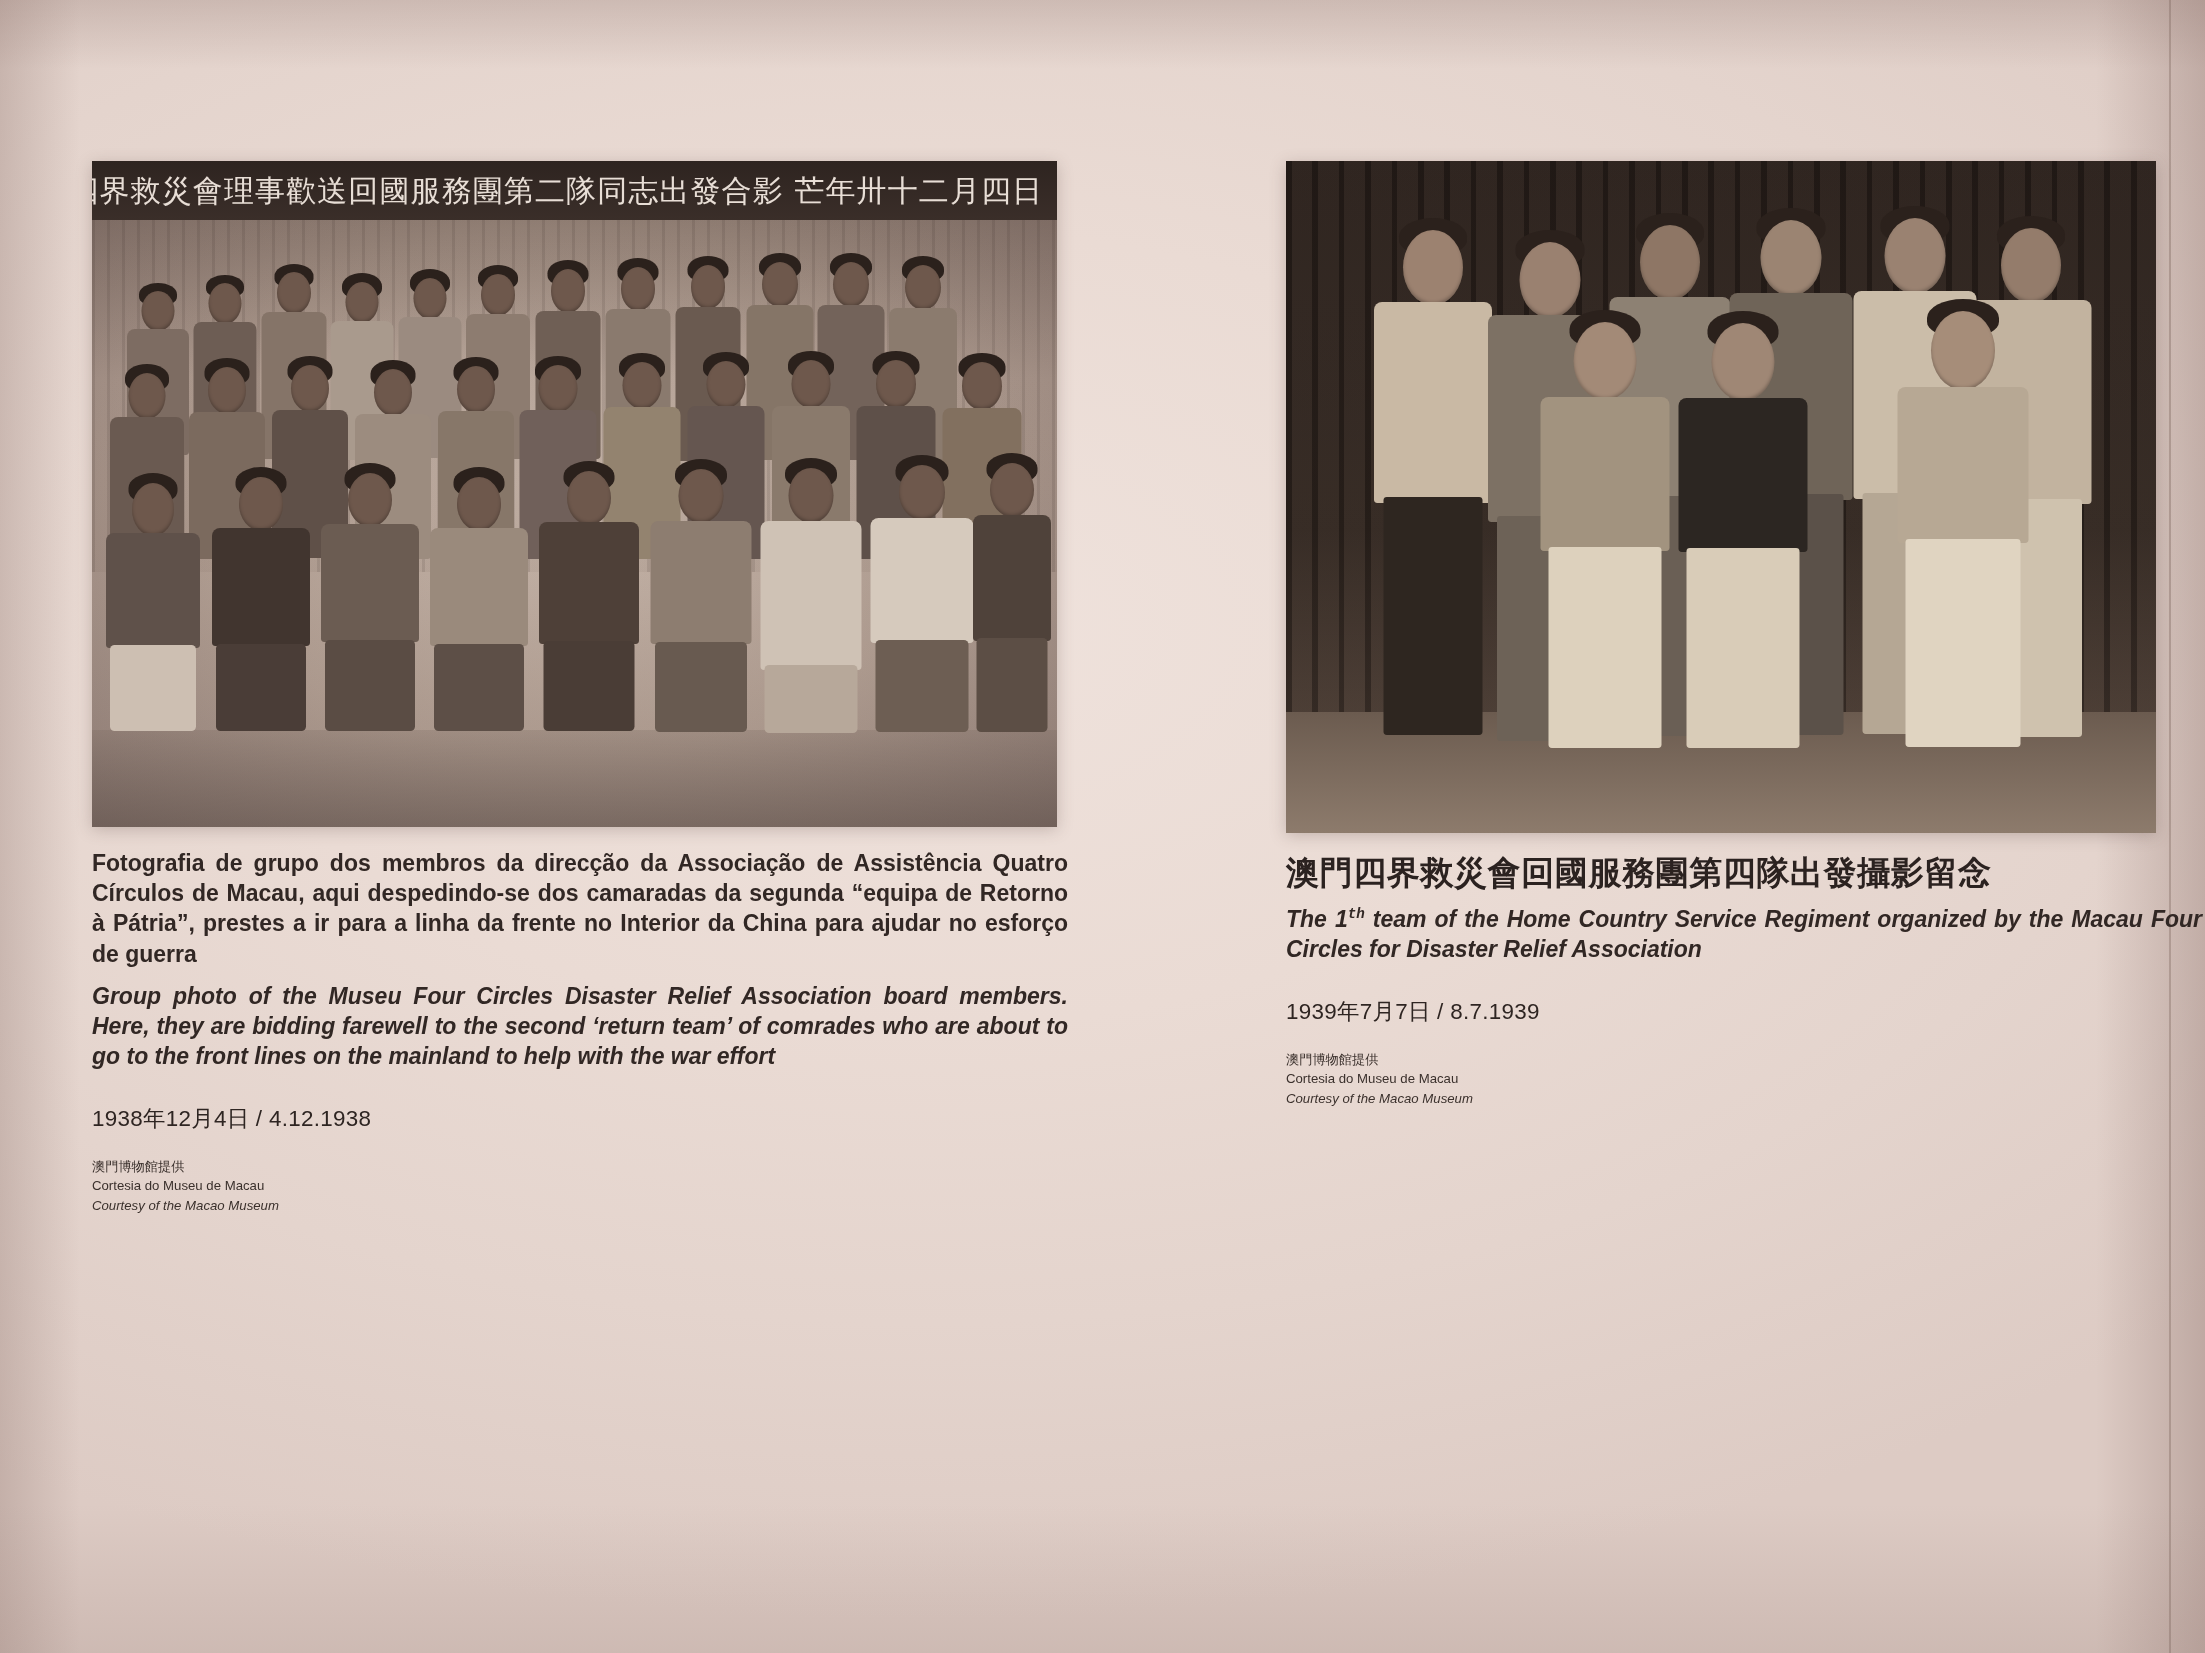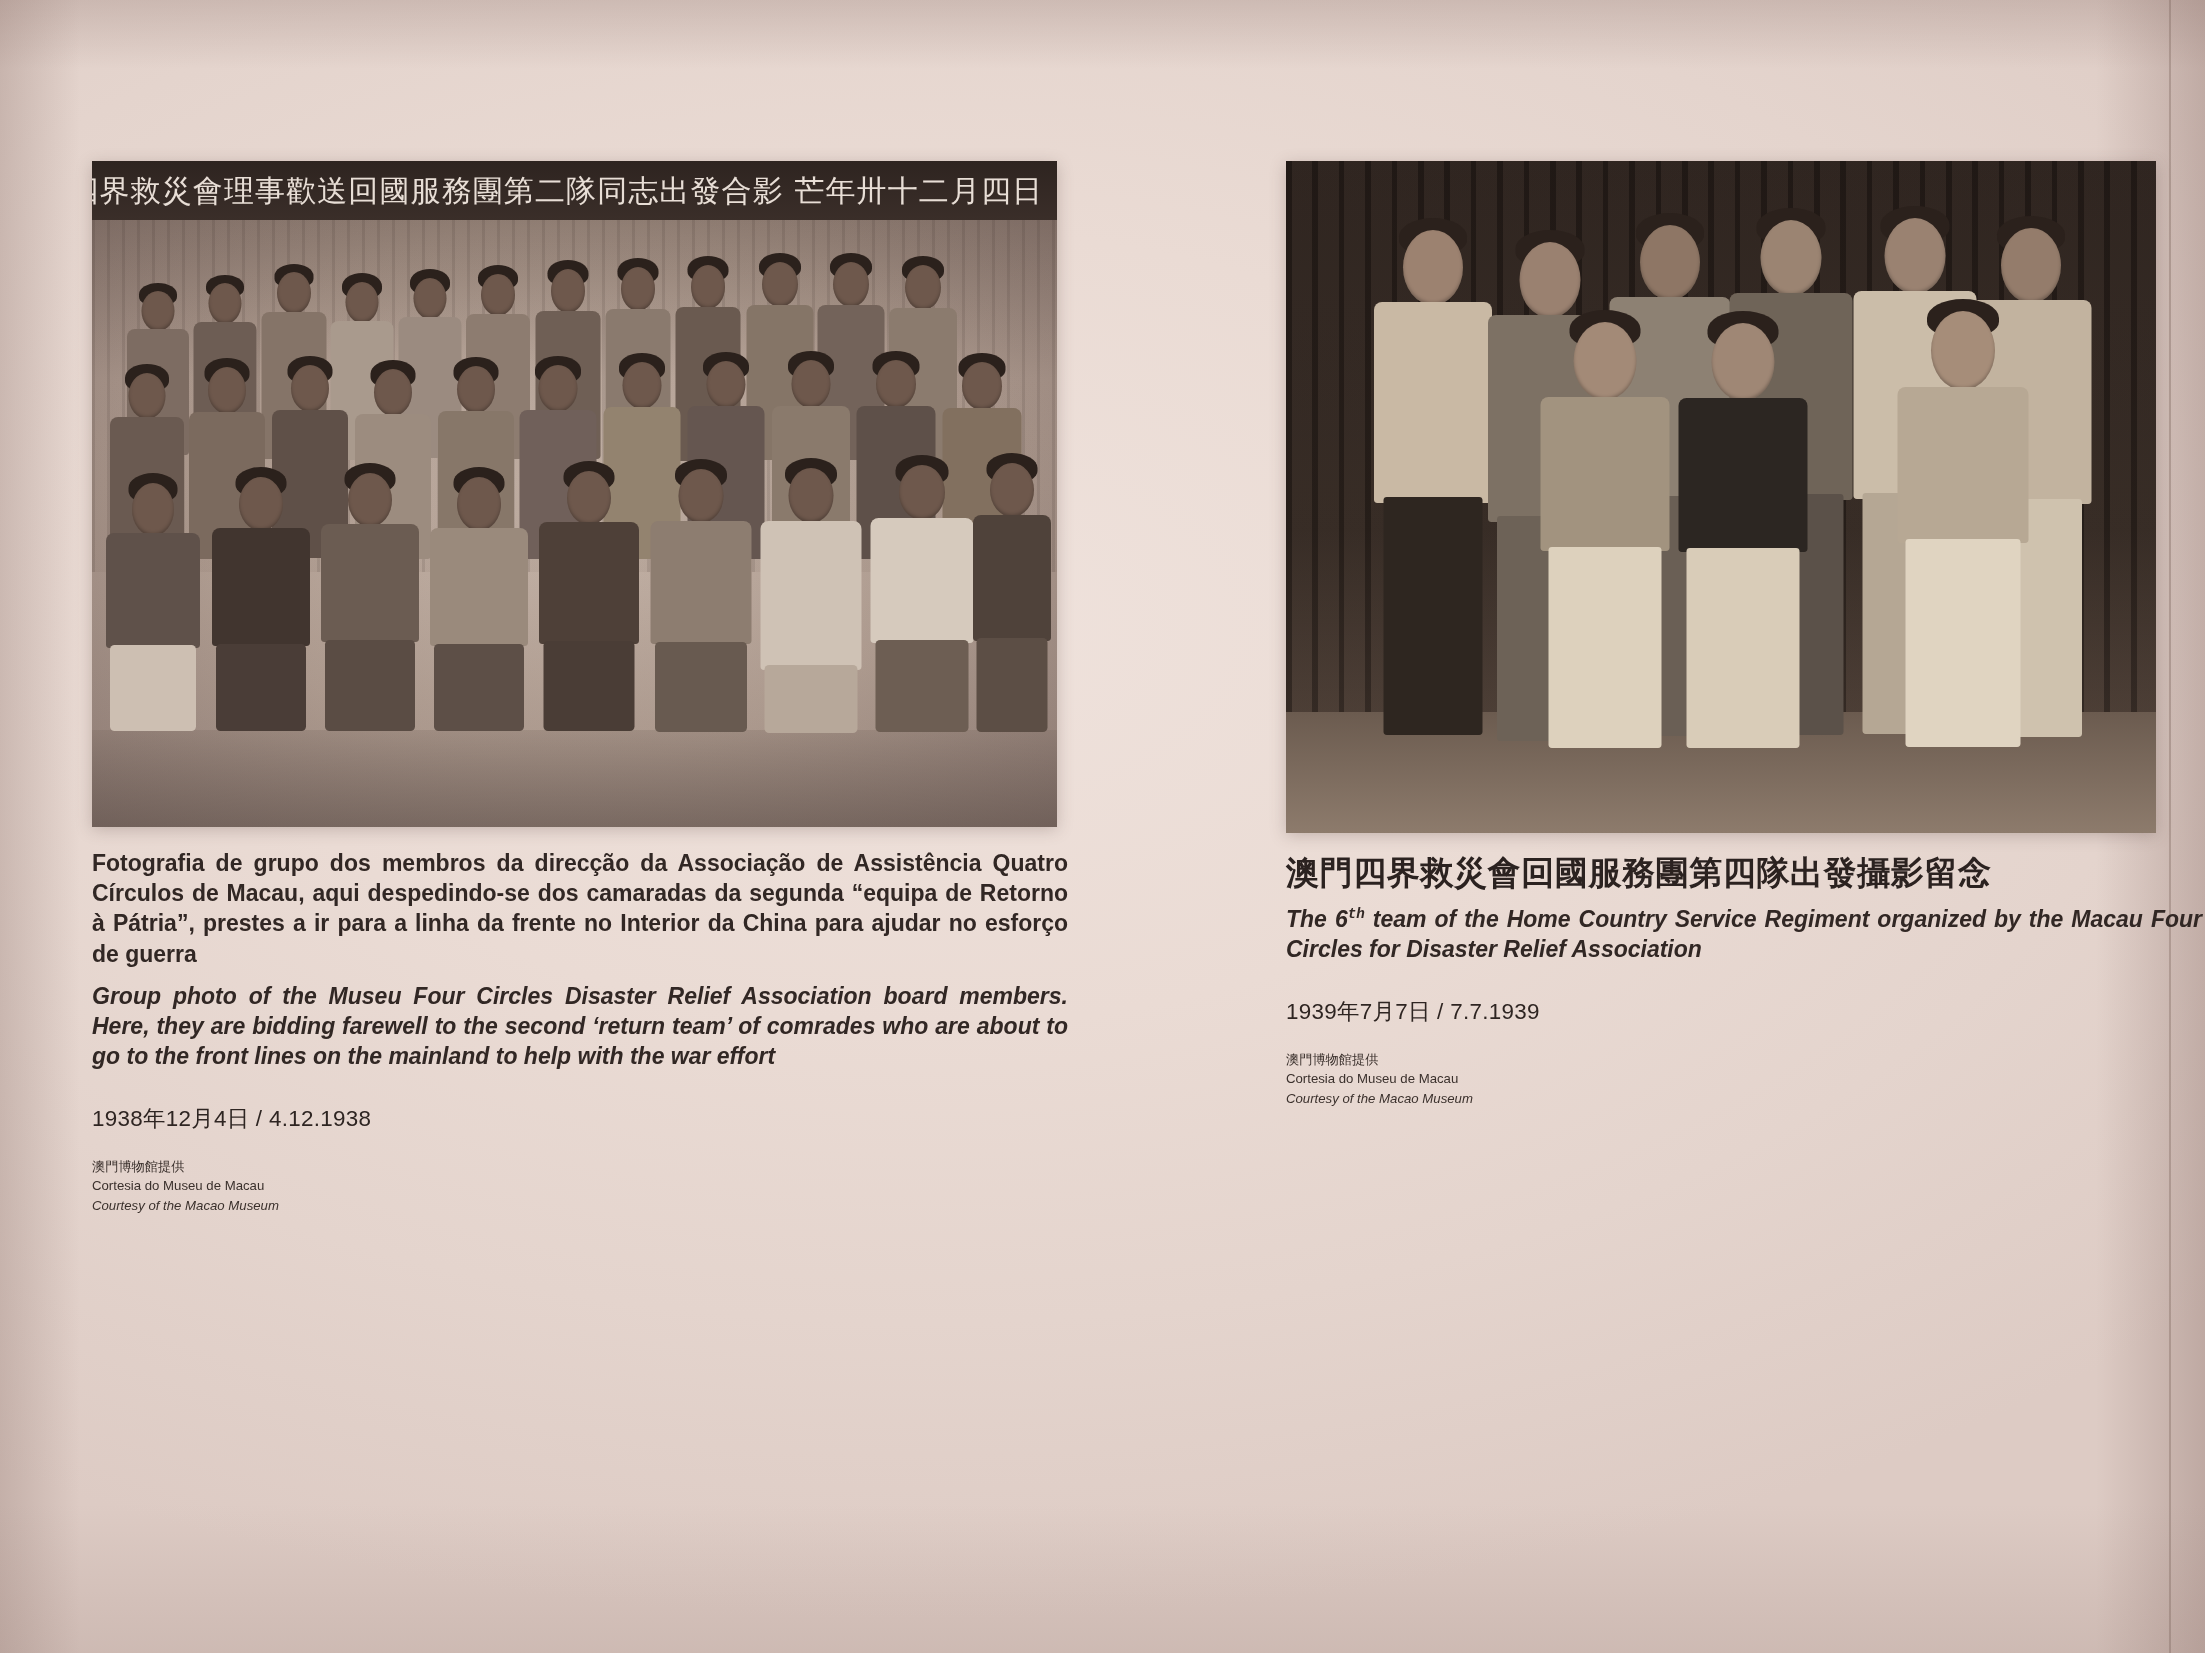--- a/index.html
+++ b/index.html
@@ -477,22 +477,22 @@
           <div class="hair" style="top:0;width:72px;height:38px;"></div>
           <div class="head" style="top:11.5px;width:64px;height:79px;background:#a68d79;"></div>
           <div class="torso" style="top:88px;width:131px;height:156px;background:#b7a894;"></div>
           <div class="torso" style="top:240px;width:115px;height:208px;background:#e0d4c1;border-radius:3.4px;"></div>
         </div>
       </div>
     </div>
 
     <div class="caption">
       <div class="cap-cn">澳門四界救災會回國服務團第四隊出發攝影留念</div>
-      <div class="cap-en"><span>The 6</span><sup>th</sup><span> team of the Home Country Service Regiment organized by the Macau Four Circles for Disaster Relief Association</span></div>
-      <div class="cap-date">1939年7月7日 / 7.7.1939</div>
+      <div class="cap-en"><span>The 1</span><sup>th</sup><span> team of the Home Country Service Regiment organized by the Macau Four Circles for Disaster Relief Association</span></div>
+      <div class="cap-date">1939年7月7日 / 8.7.1939</div>
       <div class="credit">
         <div class="credit-cn">澳門博物館提供</div>
         <div class="credit-pt">Cortesia do Museu de Macau</div>
         <div class="credit-en">Courtesy of the Macao Museum</div>
       </div>
     </div>
   </div>
 
 </div>
 

